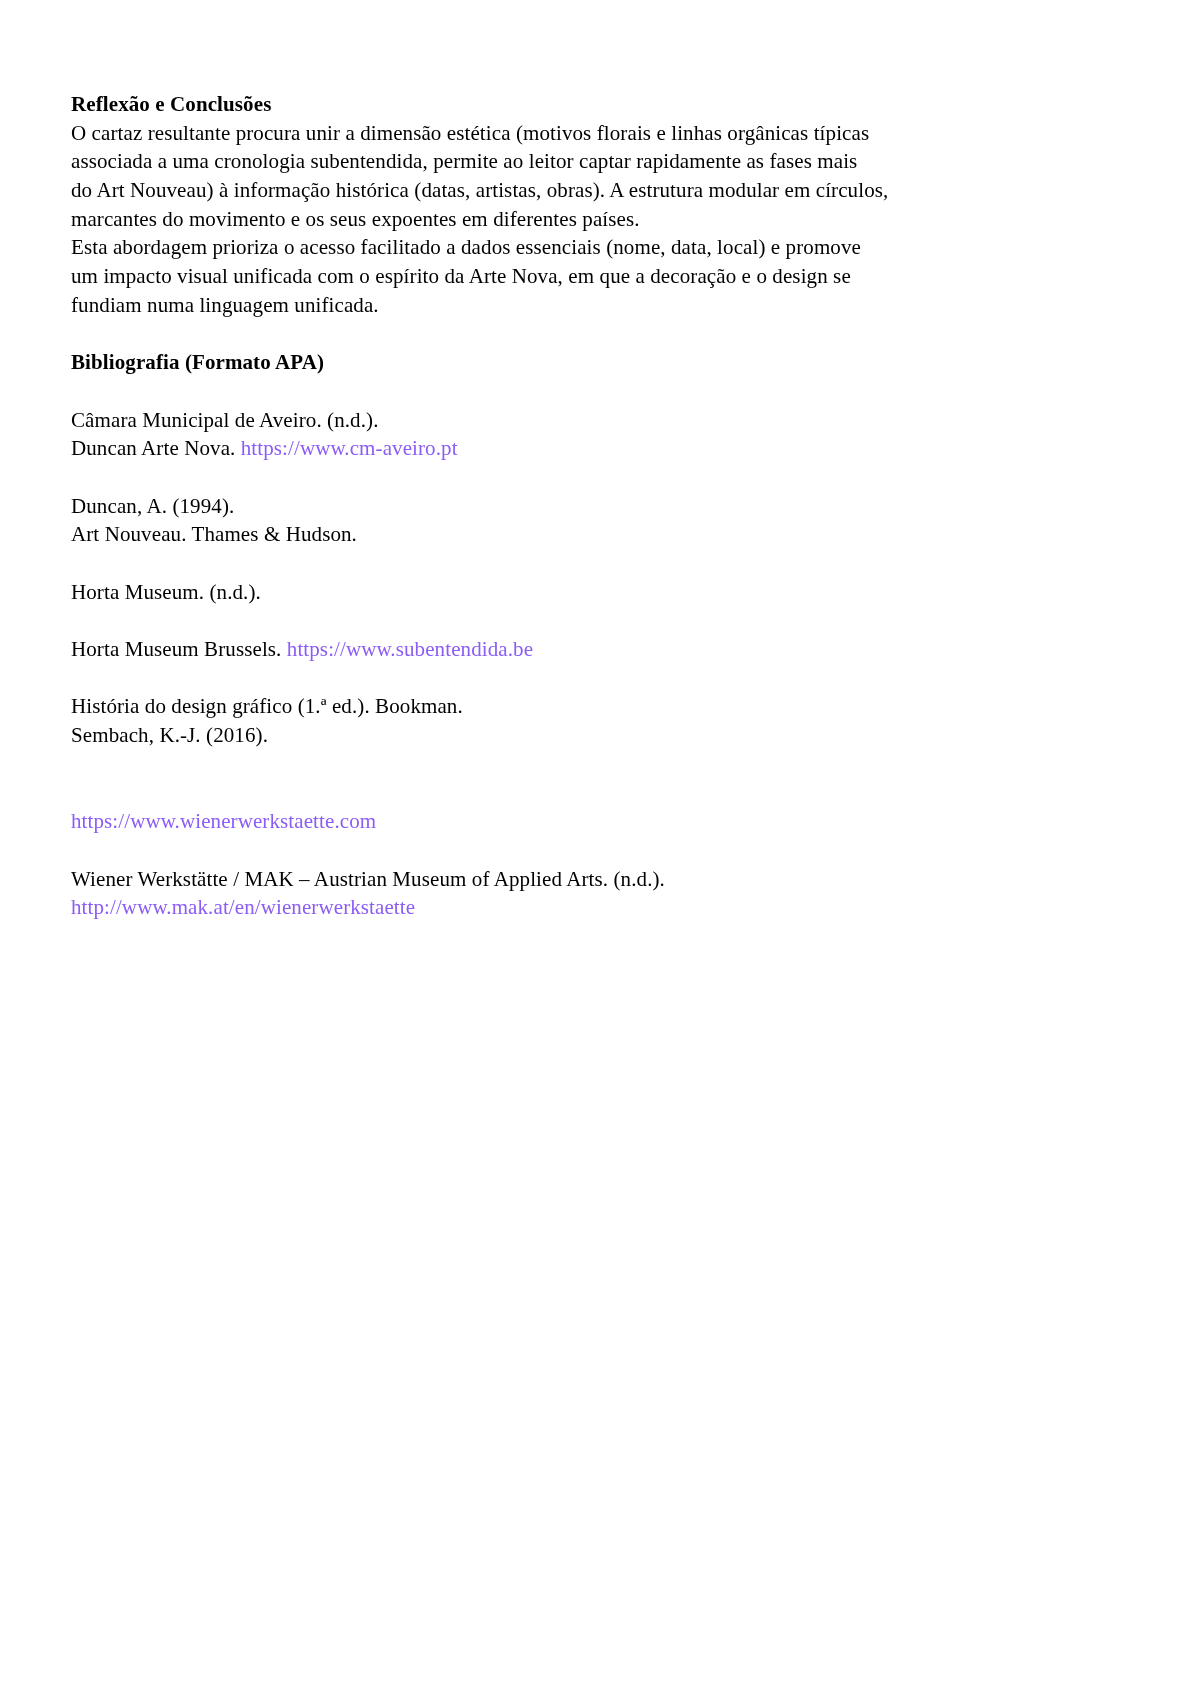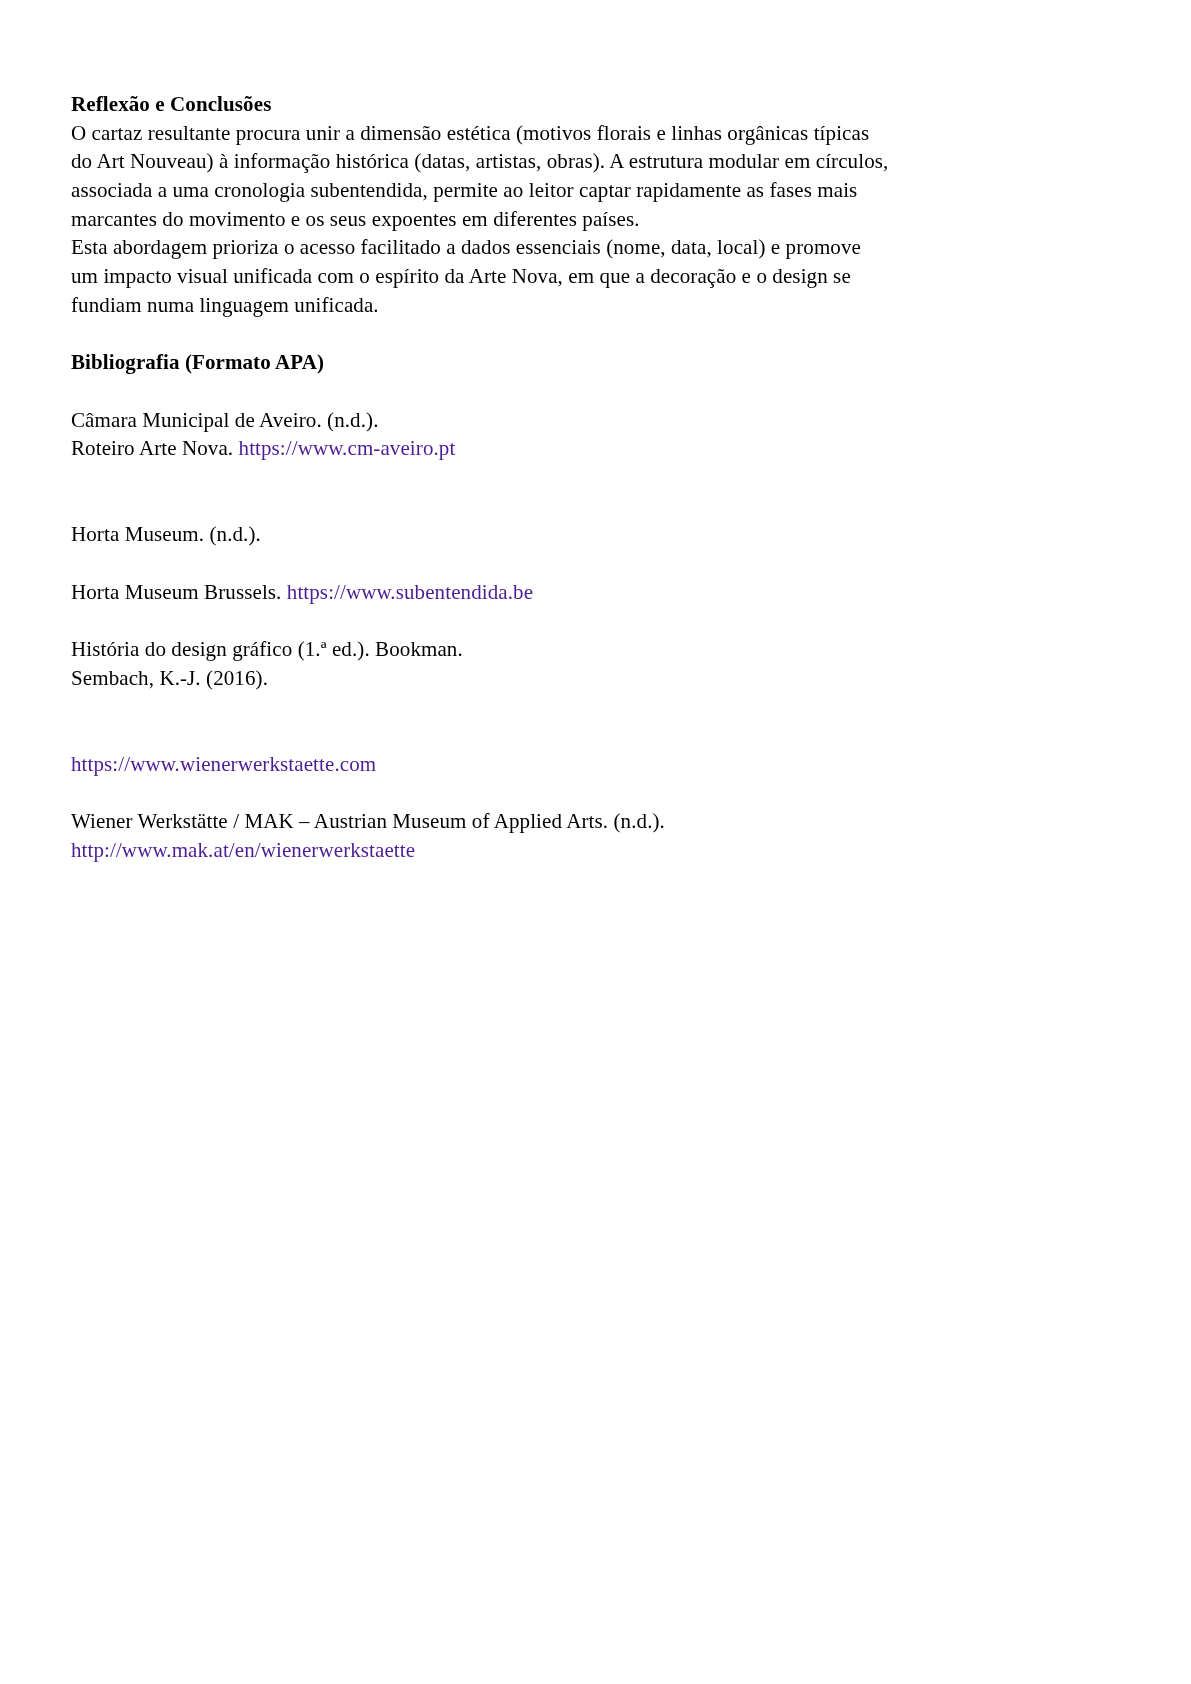--- a/index.html
+++ b/index.html
@@ -29,52 +29,56 @@
     white-space: nowrap;
     height: 28.7px;
   }
   .heading {
     font-weight: 700;
   }
   .spacer {
     height: 28.7px;
   }
   .url {
-    color: #4c1d95;
+    color: #8b5cf6;
     text-decoration: none;
   }
 </style>
 </head>
 <body>
 
 <div class="page">
   <div class="content">
 
     <div class="line heading">Reflexão e Conclusões</div>
     <div class="line">O cartaz resultante procura unir a dimensão estética (motivos florais e linhas orgânicas típicas</div>
+    <div class="line">associada a uma cronologia subentendida, permite ao leitor captar rapidamente as fases mais</div>
     <div class="line">do Art Nouveau) à informação histórica (datas, artistas, obras). A estrutura modular em círculos,</div>
-    <div class="line">associada a uma cronologia subentendida, permite ao leitor captar rapidamente as fases mais</div>
     <div class="line">marcantes do movimento e os seus expoentes em diferentes países.</div>
     <div class="line">Esta abordagem prioriza o acesso facilitado a dados essenciais (nome, data, local) e promove</div>
     <div class="line">um impacto visual unificada com o espírito da Arte Nova, em que a decoração e o design se</div>
     <div class="line">fundiam numa linguagem unificada.</div>
 
     <div class="spacer"></div>
 
     <div class="line heading">Bibliografia (Formato APA)</div>
 
     <div class="spacer"></div>
 
     <div class="entry">
       <div class="line"><span>Câmara Municipal de Aveiro. (n.d.).</span></div>
-      <div class="line"><span>Roteiro Arte Nova. </span><span class="url">https://www.cm-aveiro.pt</span></div>
+      <div class="line"><span>Duncan Arte Nova. </span><span class="url">https://www.cm-aveiro.pt</span></div>
     </div>
 
     <div class="spacer"></div>
 
+    <div class="entry">
+      <div class="line"><span>Duncan, A. (1994).</span></div>
+      <div class="line"><span>Art Nouveau. Thames &amp; Hudson.</span></div>
+    </div>
 
     <div class="spacer"></div>
 
     <div class="entry">
       <div class="line"><span>Horta Museum. (n.d.).</span></div>
     </div>
 
     <div class="spacer"></div>
 
     <div class="entry">

